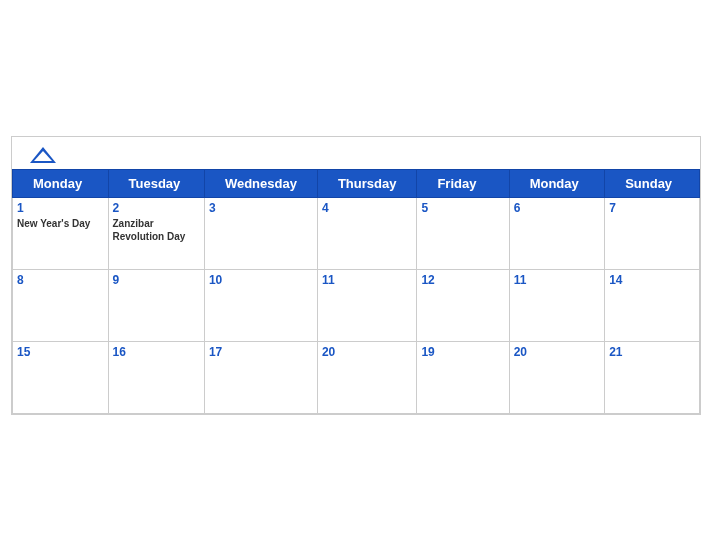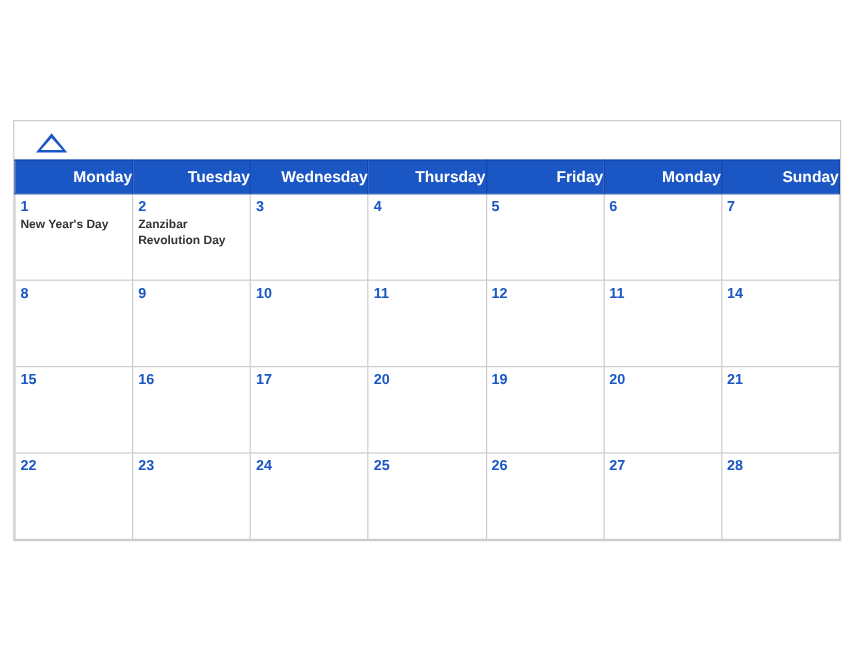--- a/index.html
+++ b/index.html
@@ -47,22 +47,22 @@
     }
     .calendar-grid {
       width: 100%;
       border-collapse: collapse;
     }
     .calendar-grid th {
       background-color: #1a56c4;
       color: #fff;
       font-size: 13px;
       font-weight: bold;
-      padding: 6px 0;
-      text-align: right;
+      padding: 6px 20px;
+      text-align: left;
       border: 1px solid #1245a8;
     }
     .calendar-grid td {
       border: 1px solid #ccc;
       vertical-align: top;
       width: calc(100% / 7);
       height: 72px;
       padding: 3px 4px;
       background: #fff;
     }
@@ -177,38 +177,15 @@
           <td>
             <span class="day-number">19</span>
           </td>
           <td>
             <span class="day-number">20</span>
           </td>
           <td>
             <span class="day-number">21</span>
           </td>
         </tr>
-        <tr>
-          <td>
-            <span class="day-number">22</span>
-          </td>
-          <td>
-            <span class="day-number">23</span>
-          </td>
-          <td>
-            <span class="day-number">24</span>
-          </td>
-          <td>
-            <span class="day-number">25</span>
-          </td>
-          <td>
-            <span class="day-number">26</span>
-          </td>
-          <td>
-            <span class="day-number">27</span>
-          </td>
-          <td>
-            <span class="day-number">28</span>
-          </td>
-        </tr>
       </tbody>
   </table>
 </div>
 
 </body></html>

